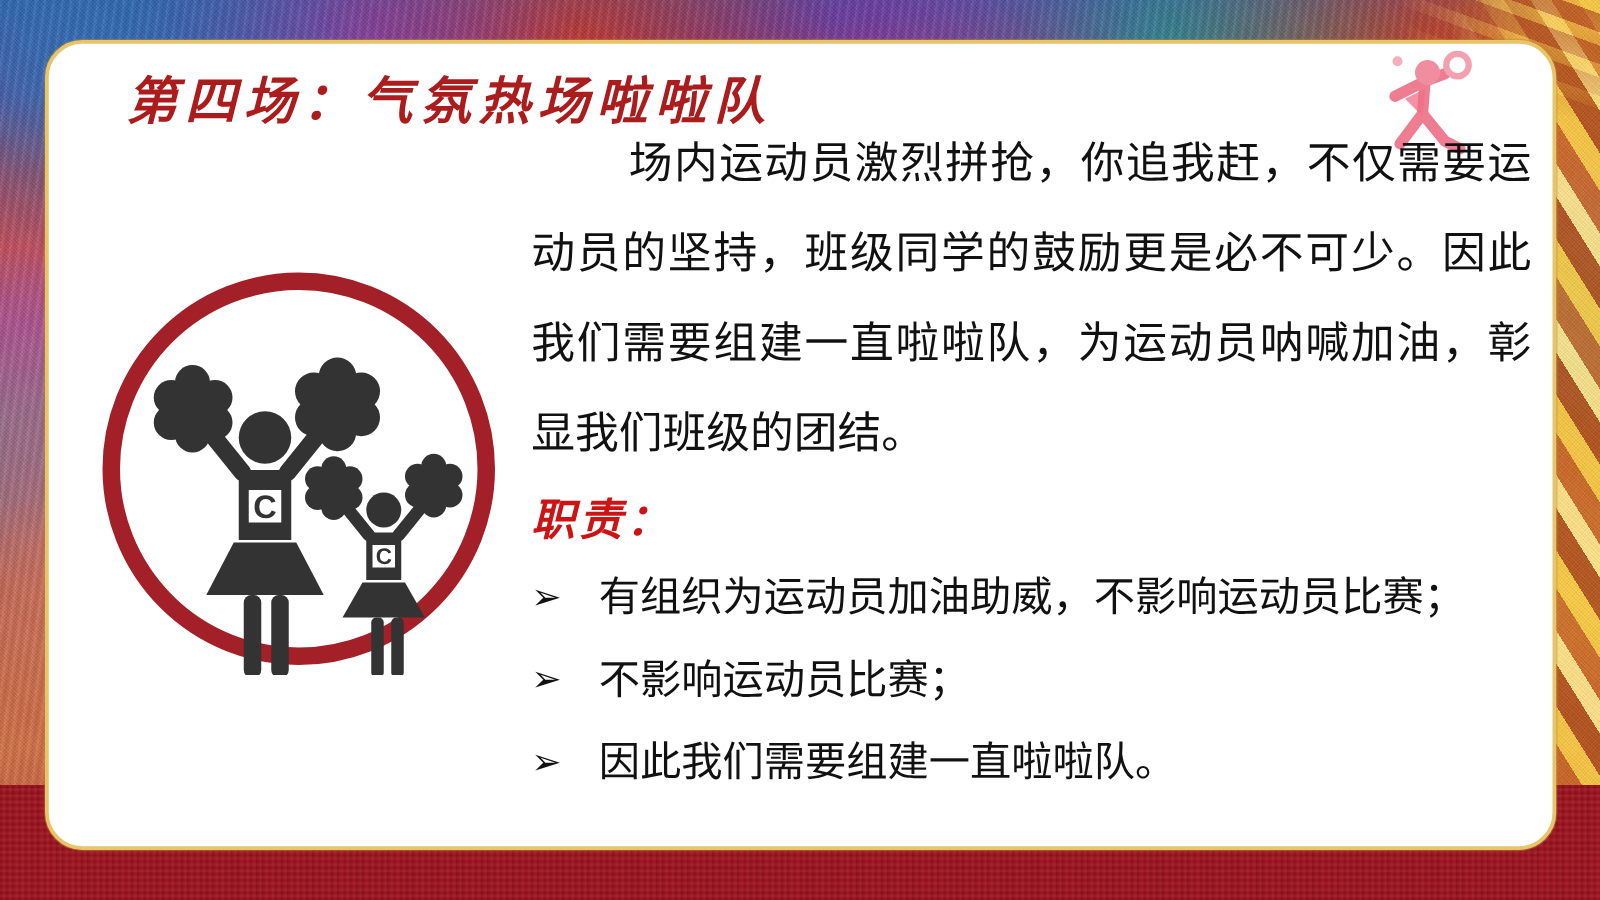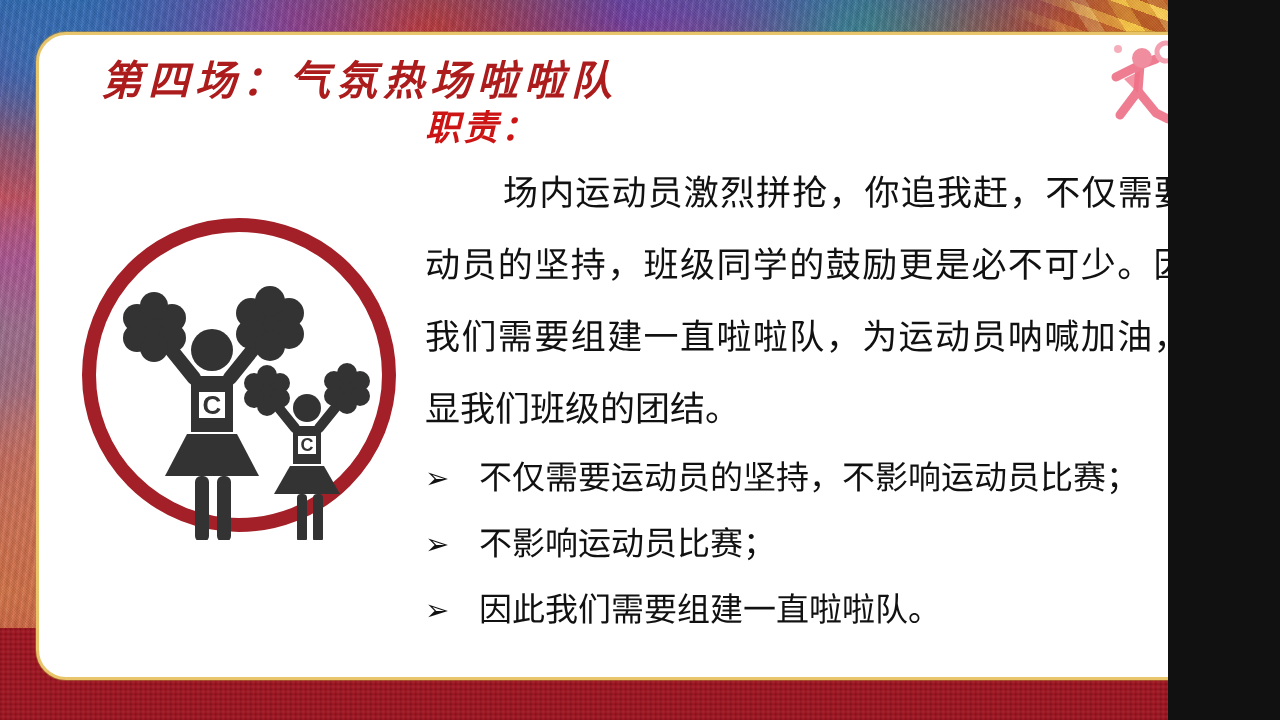--- a/index.html
+++ b/index.html
@@ -3,21 +3,21 @@
 <meta charset="utf-8">
 <title>presentation-slide</title>
 <style>
   html, body {
     margin: 0;
     padding: 0;
     background: #111;
   }
   #slide {
     position: relative;
-    width: 1168px;
+    width: 1280px;
     height: 720px;
     overflow: hidden;
     font-family: "Liberation Sans", "DejaVu Sans", sans-serif;
     background: #9c1420;
   }
 
   
   .bg-layer {
     position: absolute;
     inset: 0;
@@ -291,28 +291,28 @@
           <circle cx="278" cy="163" r="10"></circle>
             <circle cx="278" cy="194" r="10"></circle>
         </g>
         <rect x="229" y="226" width="18" height="18" fill="#ffffff"></rect>
         <text x="238" y="241" font-family="'Liberation Sans',sans-serif" font-size="18" font-weight="700" fill="#333333" text-anchor="middle">C</text>
       </g>
     </svg>
 
     <div id="textcol">
 
+      <div id="paragraph">场内运动员激烈拼抢，你追我赶，不仅需要运动员的坚持，班级同学的鼓励更是必不可少。因此我们需要组建一直啦啦队，为运动员呐喊加油，彰显我们班级的团结。</div>
+
       <div id="duty-heading">职责：</div>
-
-      <div id="paragraph">场内运动员激烈拼抢，你追我赶，不仅需要运动员的坚持，班级同学的鼓励更是必不可少。因此我们需要组建一直啦啦队，为运动员呐喊加油，彰显我们班级的团结。</div>
 
       <ul id="bullets">
         <li>
           <span class="bullet-mark">➢</span>
-          <span class="bullet-text">不仅需要运动员的坚持，不影响运动员比赛；</span>
+          <span class="bullet-text">有组织为运动员加油助威，不影响运动员比赛；</span>
         </li>
         <li>
           <span class="bullet-mark">➢</span>
           <span class="bullet-text">不影响运动员比赛；</span>
         </li>
         <li>
           <span class="bullet-mark">➢</span>
           <span class="bullet-text">因此我们需要组建一直啦啦队。</span>
         </li>
       </ul>

